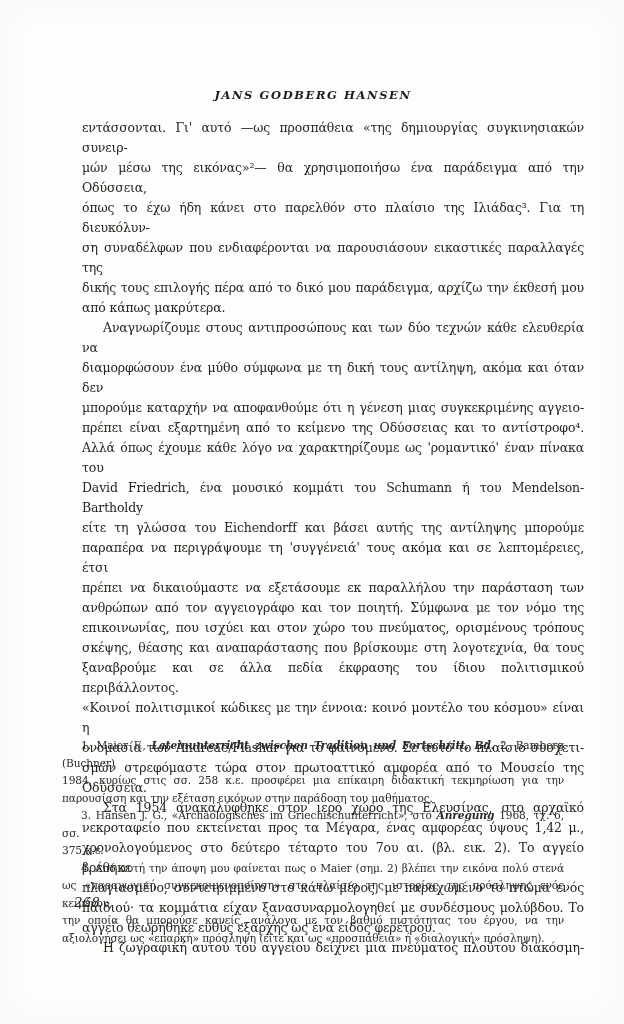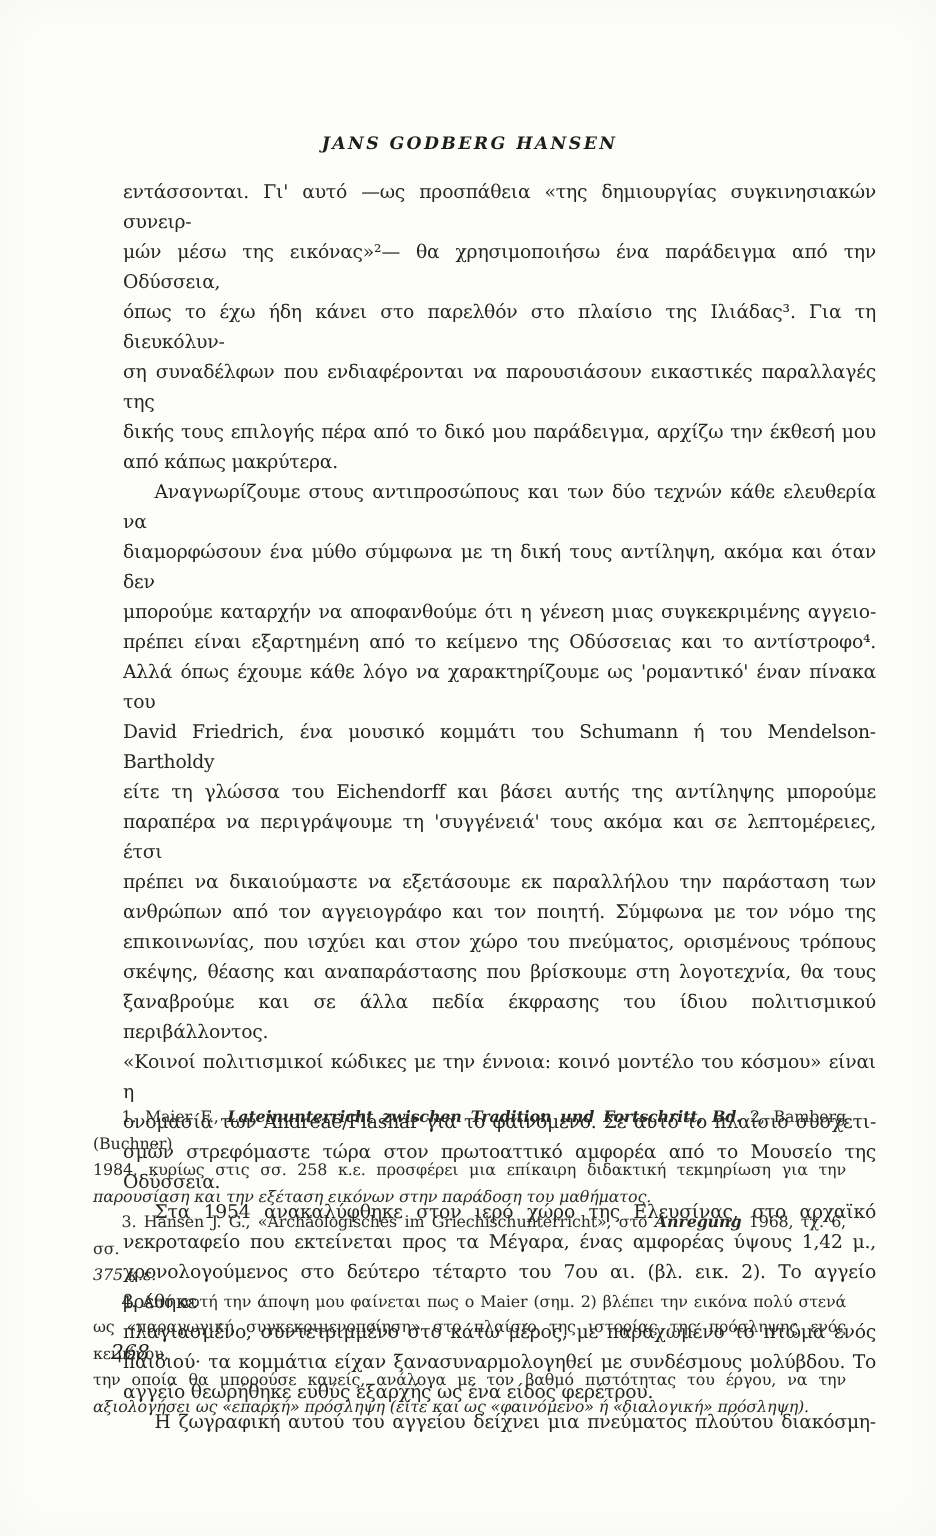--- a/index.html
+++ b/index.html
@@ -60,21 +60,20 @@
     line-height: 17.5px;
     letter-spacing: -0.1px;
     color: #2a2927;
   }
   .fn-line {
     text-align: justify;
     text-align-last: justify;
   }
   .fn-line.last {
     text-align-last: left;
-    font-style: italic;
   }
   .fn-line.indent {
     text-indent: 19px;
   }
   .fn-em {
     font-style: italic;
     font-weight: bold;
   }
   .page-number {
     position: absolute;
@@ -148,20 +147,20 @@
 
     <div>
       <div class="fn-line indent"><span>3. Hansen J. G., «Archäologisches im Griechischunterricht», στο </span><span class="fn-em">Anregung</span><span> 1968, τχ. 6, σσ.</span></div>
       <div class="fn-line last">375 κ.ε.</div>
     </div>
 
     <div>
       <div class="fn-line indent">4. Από αυτή την άποψη μου φαίνεται πως ο Maier (σημ. 2) βλέπει την εικόνα πολύ στενά</div>
       <div class="fn-line">ως «παραγωγική συγκεκριμενοποίηση» στο πλαίσιο της ιστορίας της πρόσληψης ενός κειμένου,</div>
       <div class="fn-line">την οποία θα μπορούσε κανείς, ανάλογα με τον βαθμό πιστότητας του έργου, να την</div>
-      <div class="fn-line last">αξιολογήσει ως «επαρκή» πρόσληψη (είτε και ως «φαινόμενο» ή «διαλογική» πρόσληψη).</div>
+      <div class="fn-line last">αξιολογήσει ως «επαρκή» πρόσληψη (είτε και ως «προσπάθεια» ή «διαλογική» πρόσληψη).</div>
     </div>
 
   </div>
 
   <div class="page-number">268</div>
 
 </div>
 
 </body></html>

